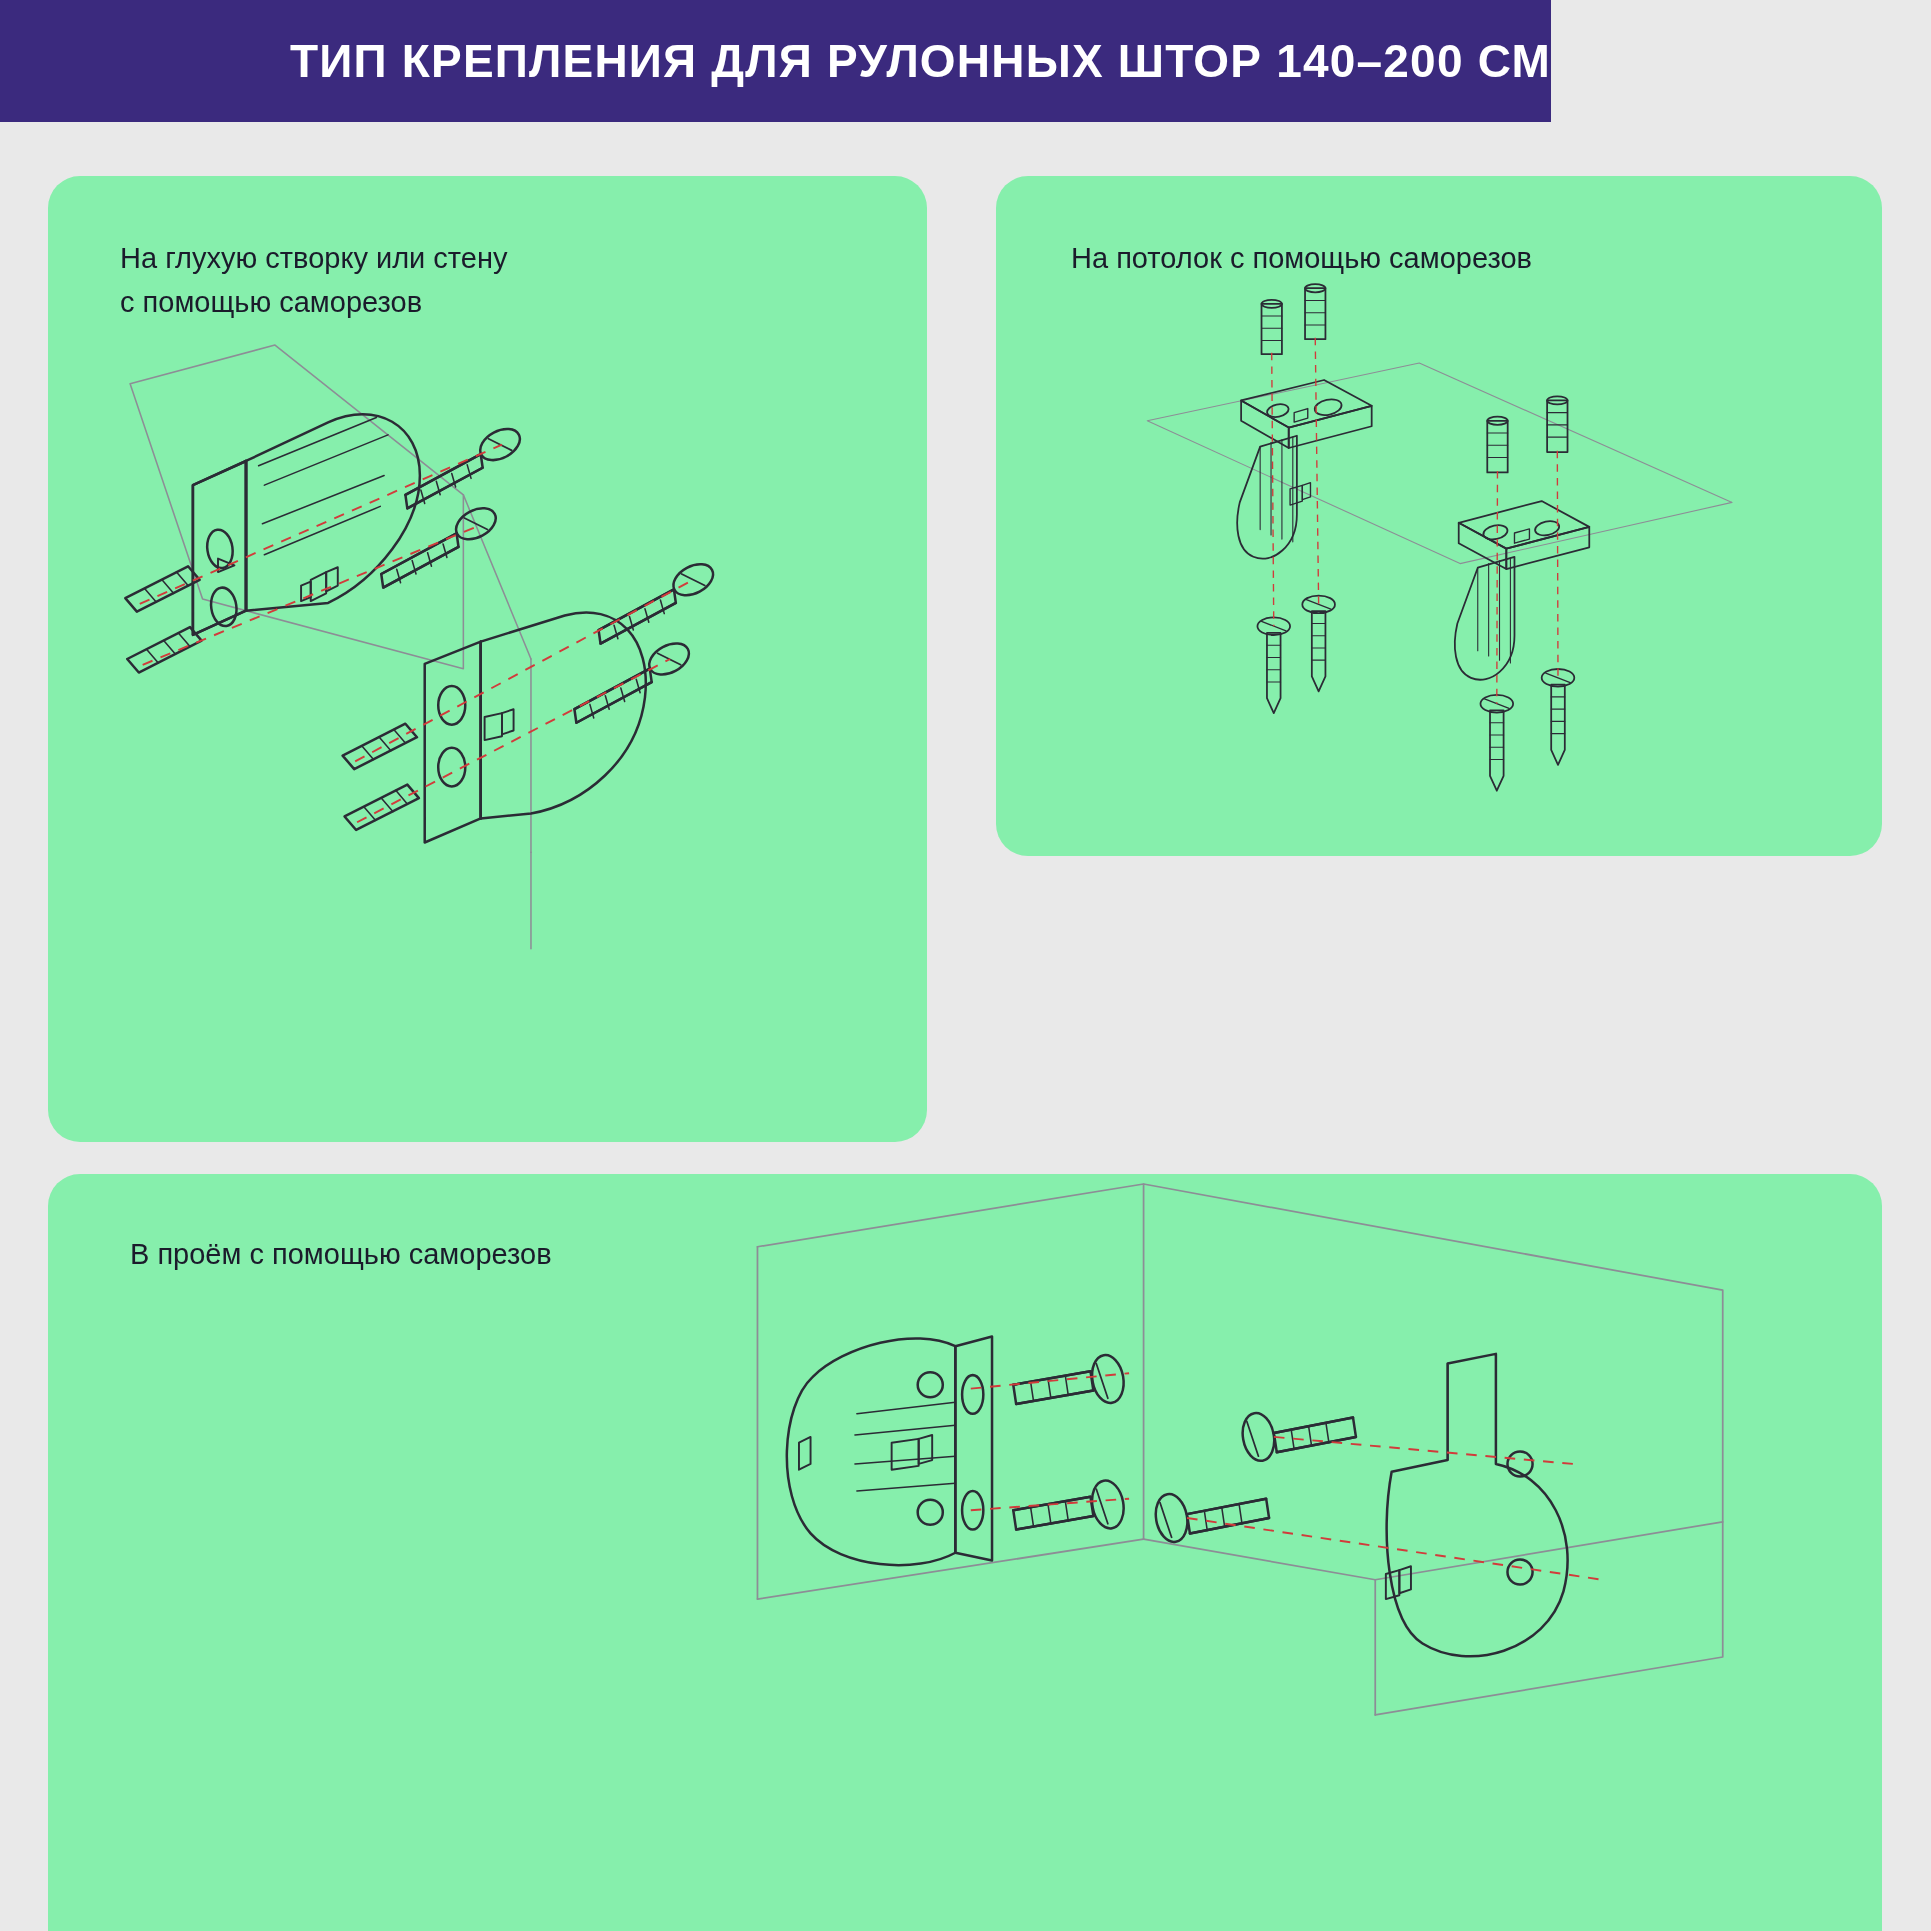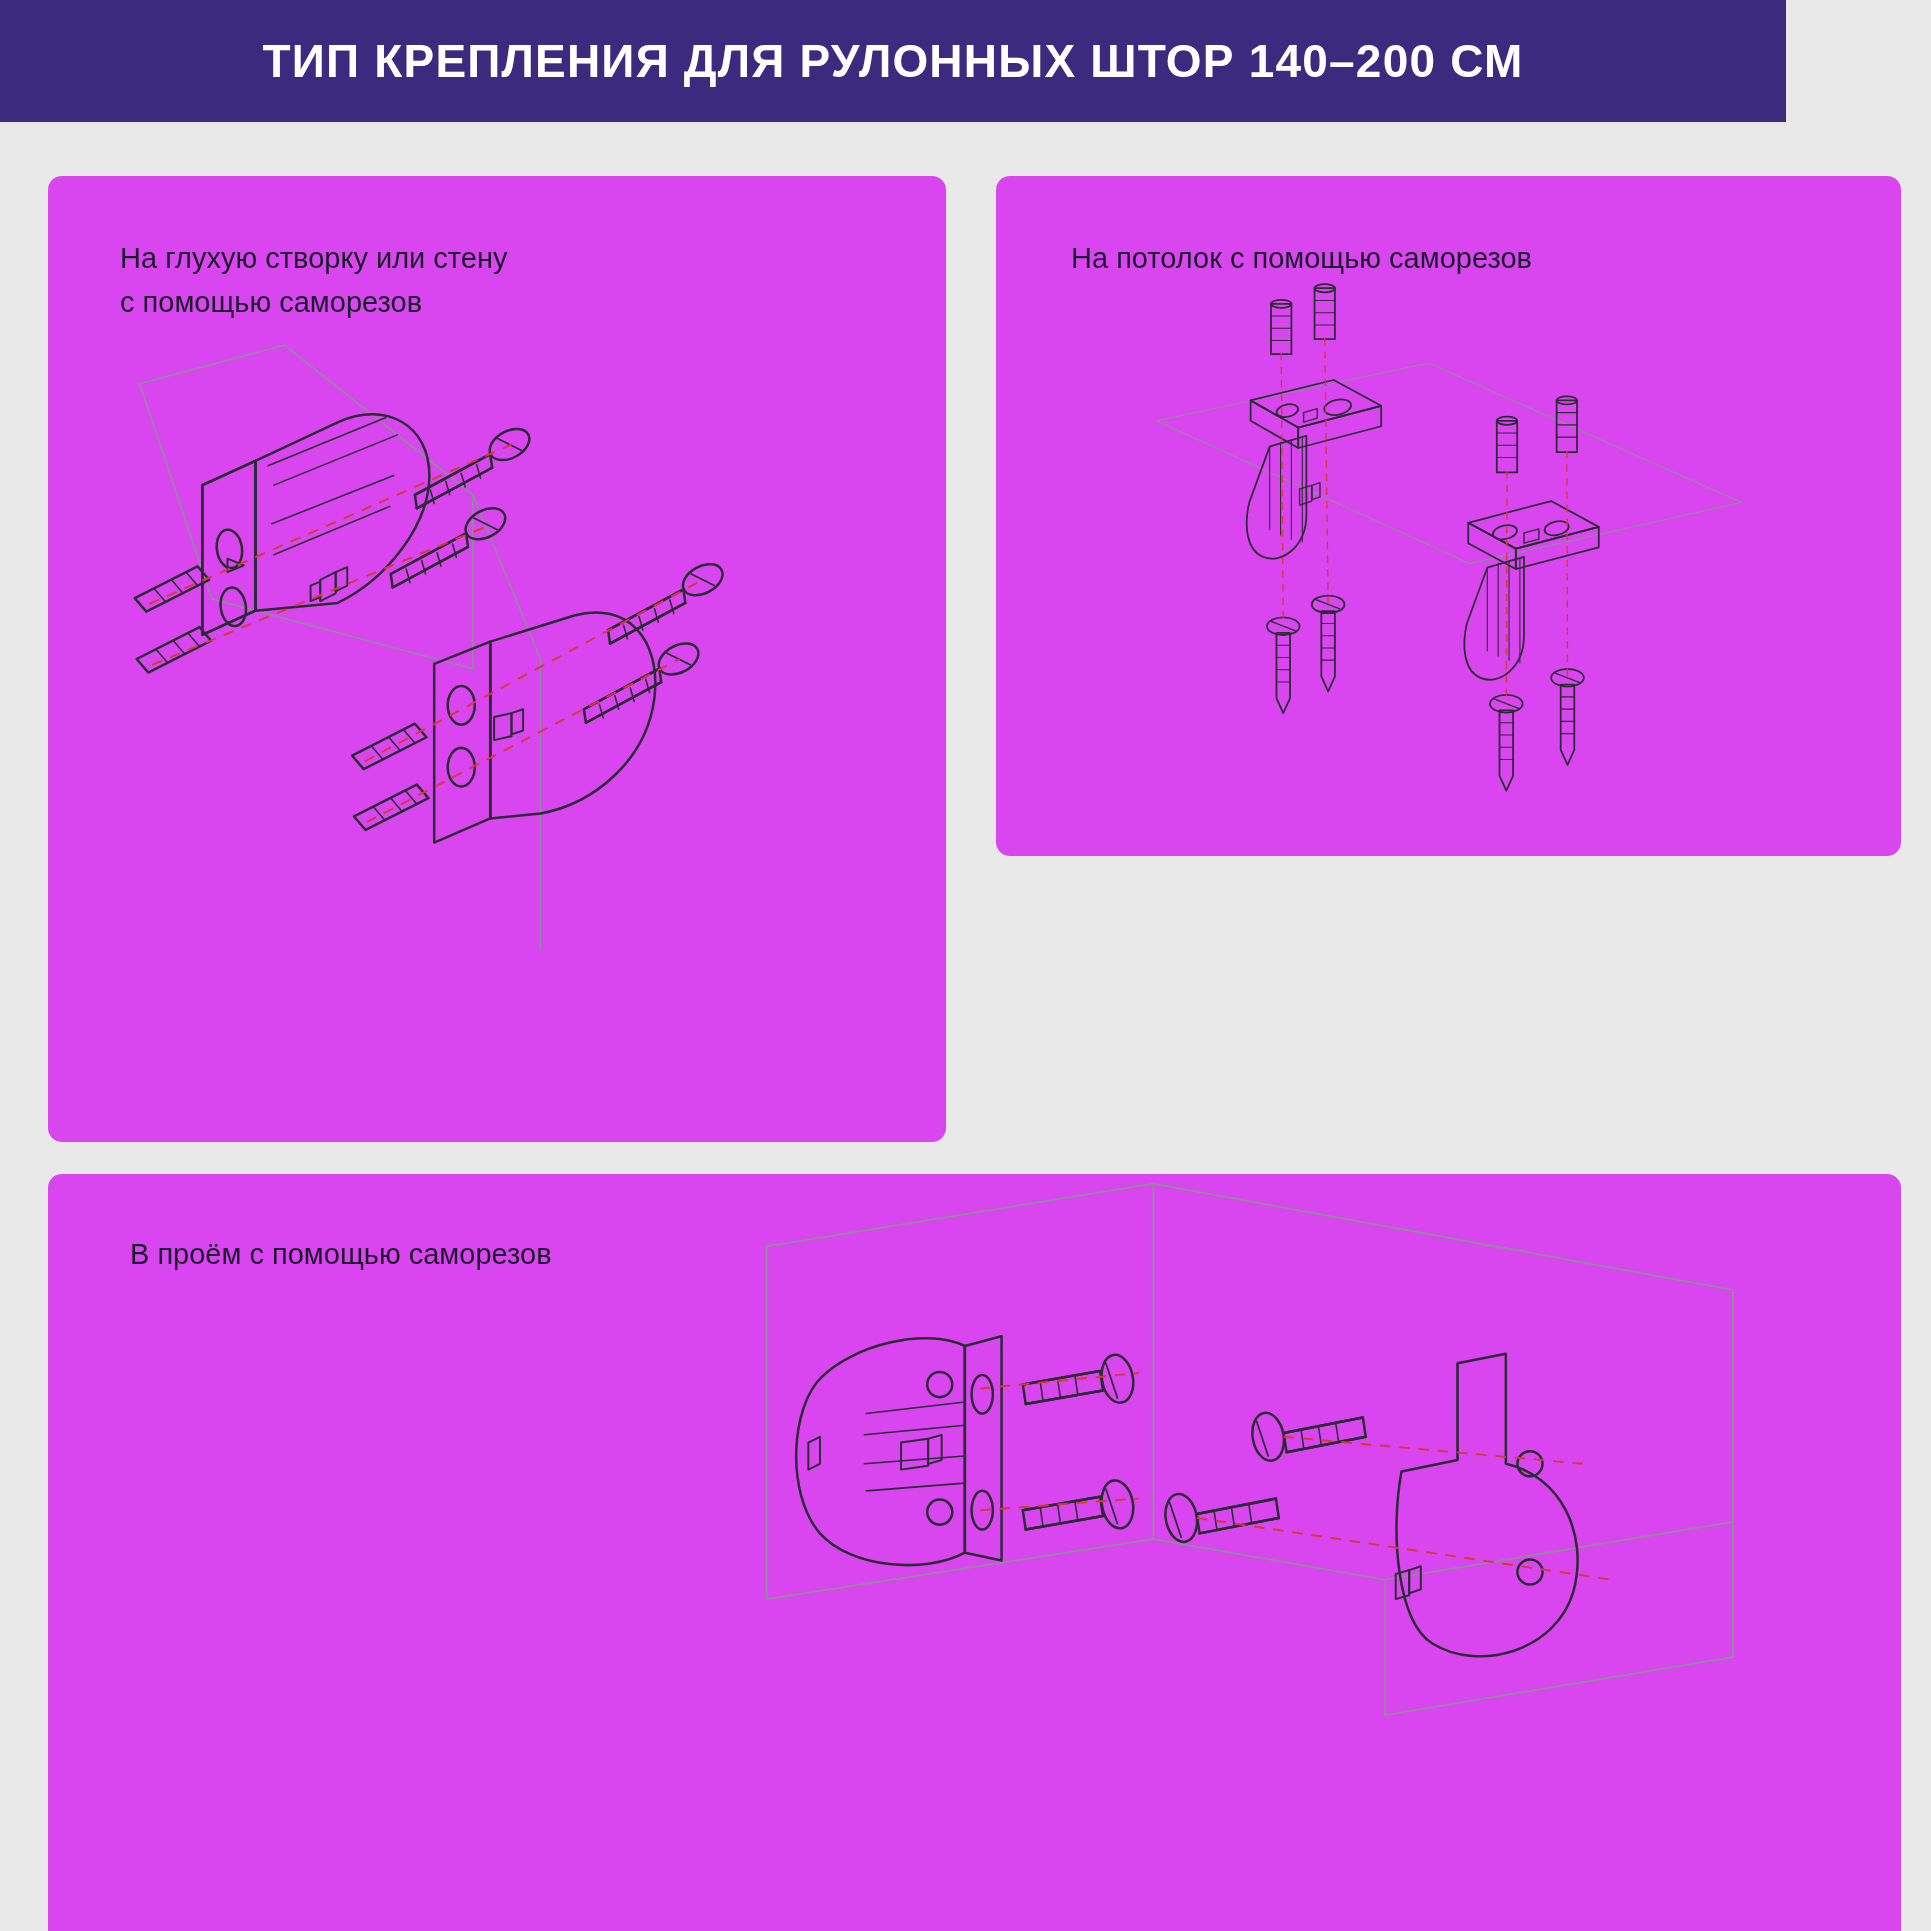--- a/index.html
+++ b/index.html
@@ -27,48 +27,47 @@
     top: 0;
     width: 1931px;
     height: 1931px;
     background: #e9e9e9;
     box-sizing: border-box;
   }
   .header {
     position: absolute;
     left: 0;
     top: 0;
-    width: 1786px;
+    width: 1551px;
     height: 122px;
     background: #3b2a7e;
     display: flex;
     align-items: center;
-    justify-content: center;
+    justify-content: flex-end;
   }
   .header-title {
     color: #ffffff;
     font-size: 46px;
     font-weight: bold;
     letter-spacing: 1.2px;
     text-align: center;
     font-family: "Liberation Sans", sans-serif;
     white-space: nowrap;
   }
   .content {
     position: absolute;
     left: 0;
     top: 122px;
     width: 1931px;
     height: 1809px;
   }
   .card {
     position: absolute;
-    background: #d946ef;
-    border-radius: 14px;
-    padding-left: 19px;
+    background: #86efac;
+    border-radius: 32px;
   }
   .card-a { left: 48px; top: 54px; width: 879px; height: 966px; }
   .card-b { left: 996px; top: 54px; width: 886px; height: 680px; }
   .card-c { left: 48px; top: 1052px; width: 1834px; height: 854px; }
 
   .card-label {
     position: absolute;
     color: #1b1b2b;
     font-size: 29px;
     line-height: 44px;

